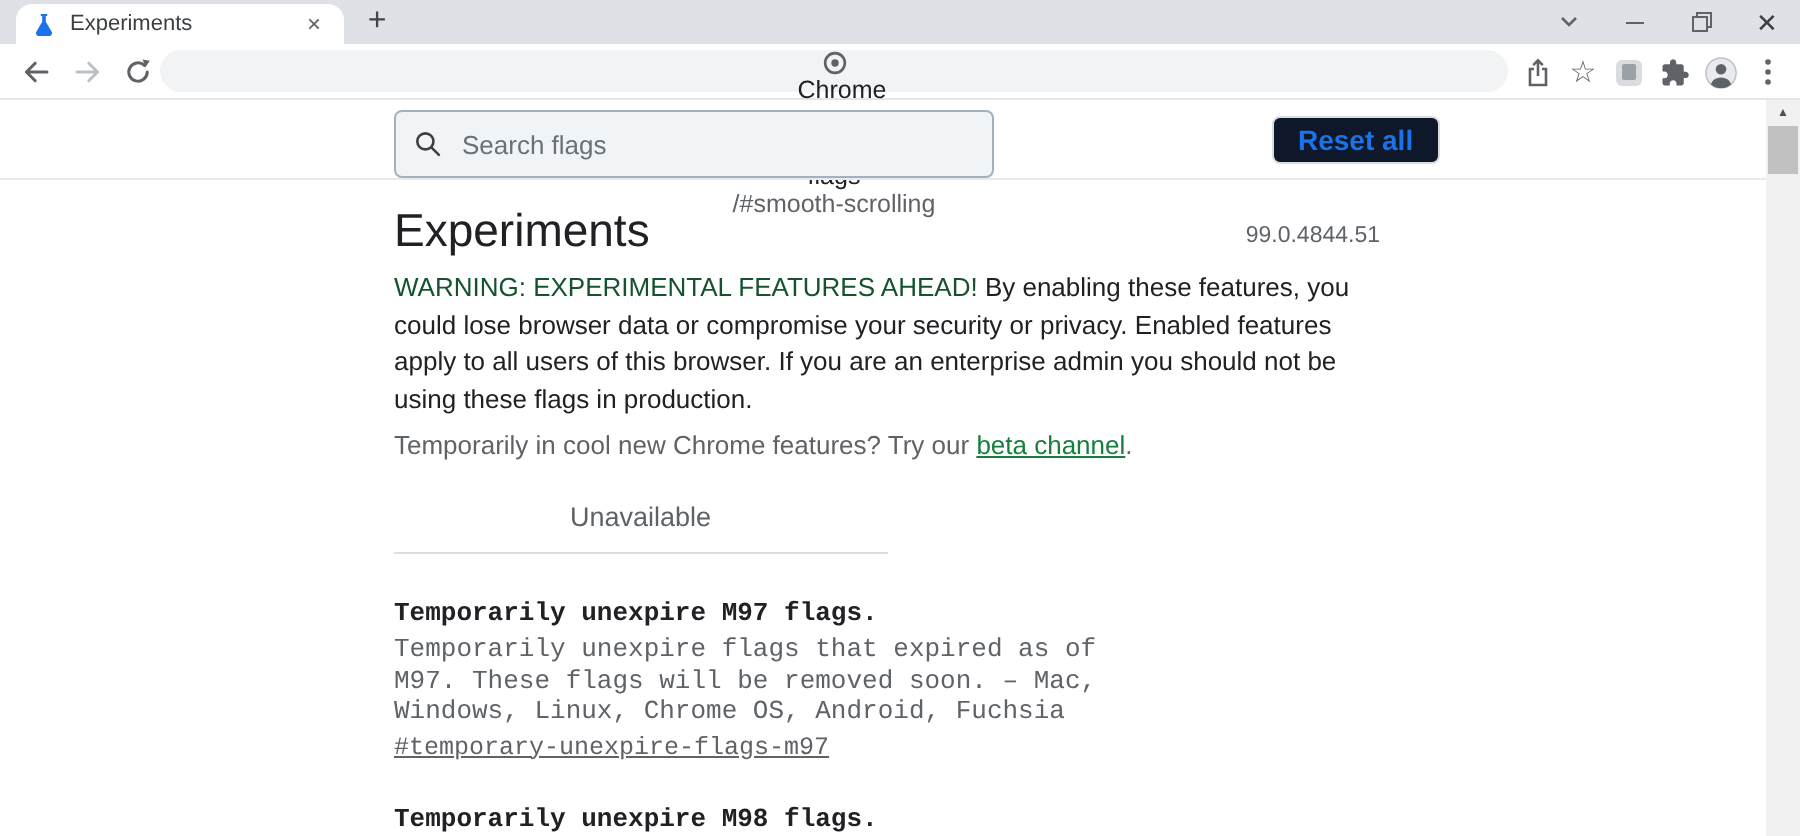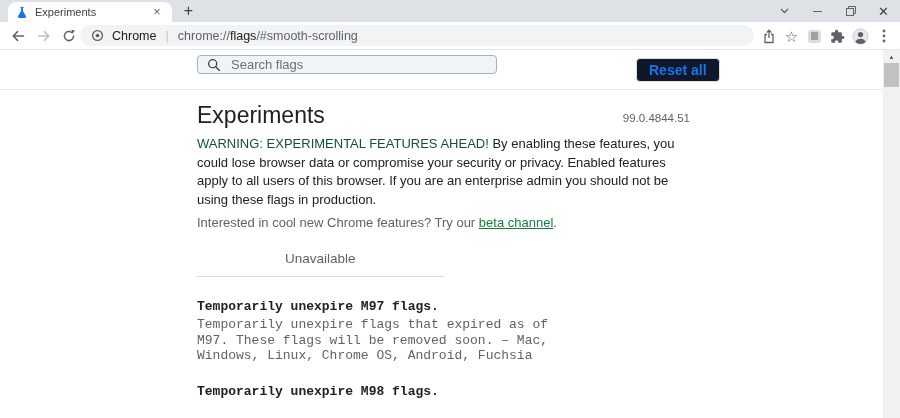--- a/index.html
+++ b/index.html
@@ -26,36 +26,36 @@
   .win-min { width:9px; height:1px; background:#5f6368; }
   .win-close-glyph { font-size:13px; line-height:13px; color:#3c4043; }
 
   
   .toolbar { position:absolute; top:22px; left:0; right:0; height:28px; background:#fff;
     border-bottom:1px solid #e3e5e8; }
   .nav-btn { position:absolute; top:4px; width:20px; height:20px; display:flex; align-items:center; justify-content:center; color:#5f6368; }
   .nav-back { left:8px; } .nav-fwd { left:34px; color:#bdc1c6; } .nav-reload { left:59px; }
   .omnibox {
     position:absolute; left:80px; right:146px; top:3px; height:21px; background:#f1f3f4;
-    border-radius:11px; display:flex; align-items:center; padding:0 11px; font-size:12.5px; color:#5f6368;
+    border-radius:11px; display:flex; align-items:center; padding:0 11px; font-size:12.5px; color:#5f6368;flex-direction:column;
   }
   .omni-label { color:#202124; margin:0 0 0 8px; }
   .omni-sep { color:#c4c7cb; margin:0 9px; font-size:13px; }
   .omni-host { color:#202124; }
   .toolbar-right { position:absolute; right:5px; top:3px; height:22px; display:flex; align-items:center; }
   .tool-icon { width:23px; height:22px; display:flex; align-items:center; justify-content:center; color:#5f6368; }
   .ext-thumb { width:13px; height:13px; background:#dadce0; border-radius:3px; display:flex; align-items:center; justify-content:center; }
   .ext-thumb-inner { width:7px; height:8px; background:#9aa0a6; border-radius:1px; }
   .star-glyph { font-size:15px; line-height:15px; color:#5f6368; }
 
   
   .page-header { position:absolute; top:50px; left:0; right:17px; height:40px; background:#fff;
     border-bottom:1px solid #e8eaed; }
   .search-box {
-    position:absolute; left:197px; top:5px; width:300px; height:19px;
+    position:absolute; left:197px; top:5px; width:300px; height:34px;
     background:#f1f4f7; border:1px solid #a3b0c2; border-radius:4px;
     display:flex; align-items:center; padding:0 9px;
   }
   .search-input { flex:1; border:none; outline:none; background:transparent; margin-left:8px;
     font-size:13px; color:#202124; font-family:"Liberation Sans",sans-serif; }
   .search-input::placeholder { color:#6a7076; }
   .reset-btn {
     position:absolute; left:636px; top:8px; height:24px; padding:0 12px;
     background:#0f172a; border:1px solid #dadce0; border-radius:4px;
     color:#1a73e8; font-size:14px; font-weight:bold; font-family:"Liberation Sans",sans-serif;
@@ -213,31 +213,32 @@
   </div>
   <button class="reset-btn">Reset all</button>
 </div>
 
 <div class="main">
   <h1 class="page-title">Experiments</h1>
   <span class="version">99.0.4844.51</span>
 
   <p class="warning"><span class="warn-em">WARNING: EXPERIMENTAL FEATURES AHEAD!</span><span> By enabling these features, you could lose browser data or compromise your security or privacy. Enabled features apply to all users of this browser. If you are an enterprise admin you should not be using these flags in production.</span></p>
 
-  <p class="promo"><span>Interested in cool new Chrome features? Try our </span><span class="beta-link">beta channel</span><span>.</span></p>
+  <p class="promo"><span>Temporarily in cool new Chrome features? Try our </span><span class="beta-link">beta channel</span><span>.</span></p>
 
   <div class="cr-tabs">
     <div class="cr-tab inactive">Unavailable</div>
   </div>
 
   <div class="flags">
 
     <div class="flag">
       <div class="flag-title">Temporarily unexpire M97 flags.</div>
       <div class="flag-desc">Temporarily unexpire flags that expired as of M97. These flags will be removed soon. – Mac, Windows, Linux, Chrome OS, Android, Fuchsia</div>
+      <span class="flag-link">#temporary-unexpire-flags-m97</span>
     </div>
 
     <div class="flag">
       <div class="flag-title">Temporarily unexpire M98 flags.</div>
 
     </div>
 
   </div>
 </div>
 

